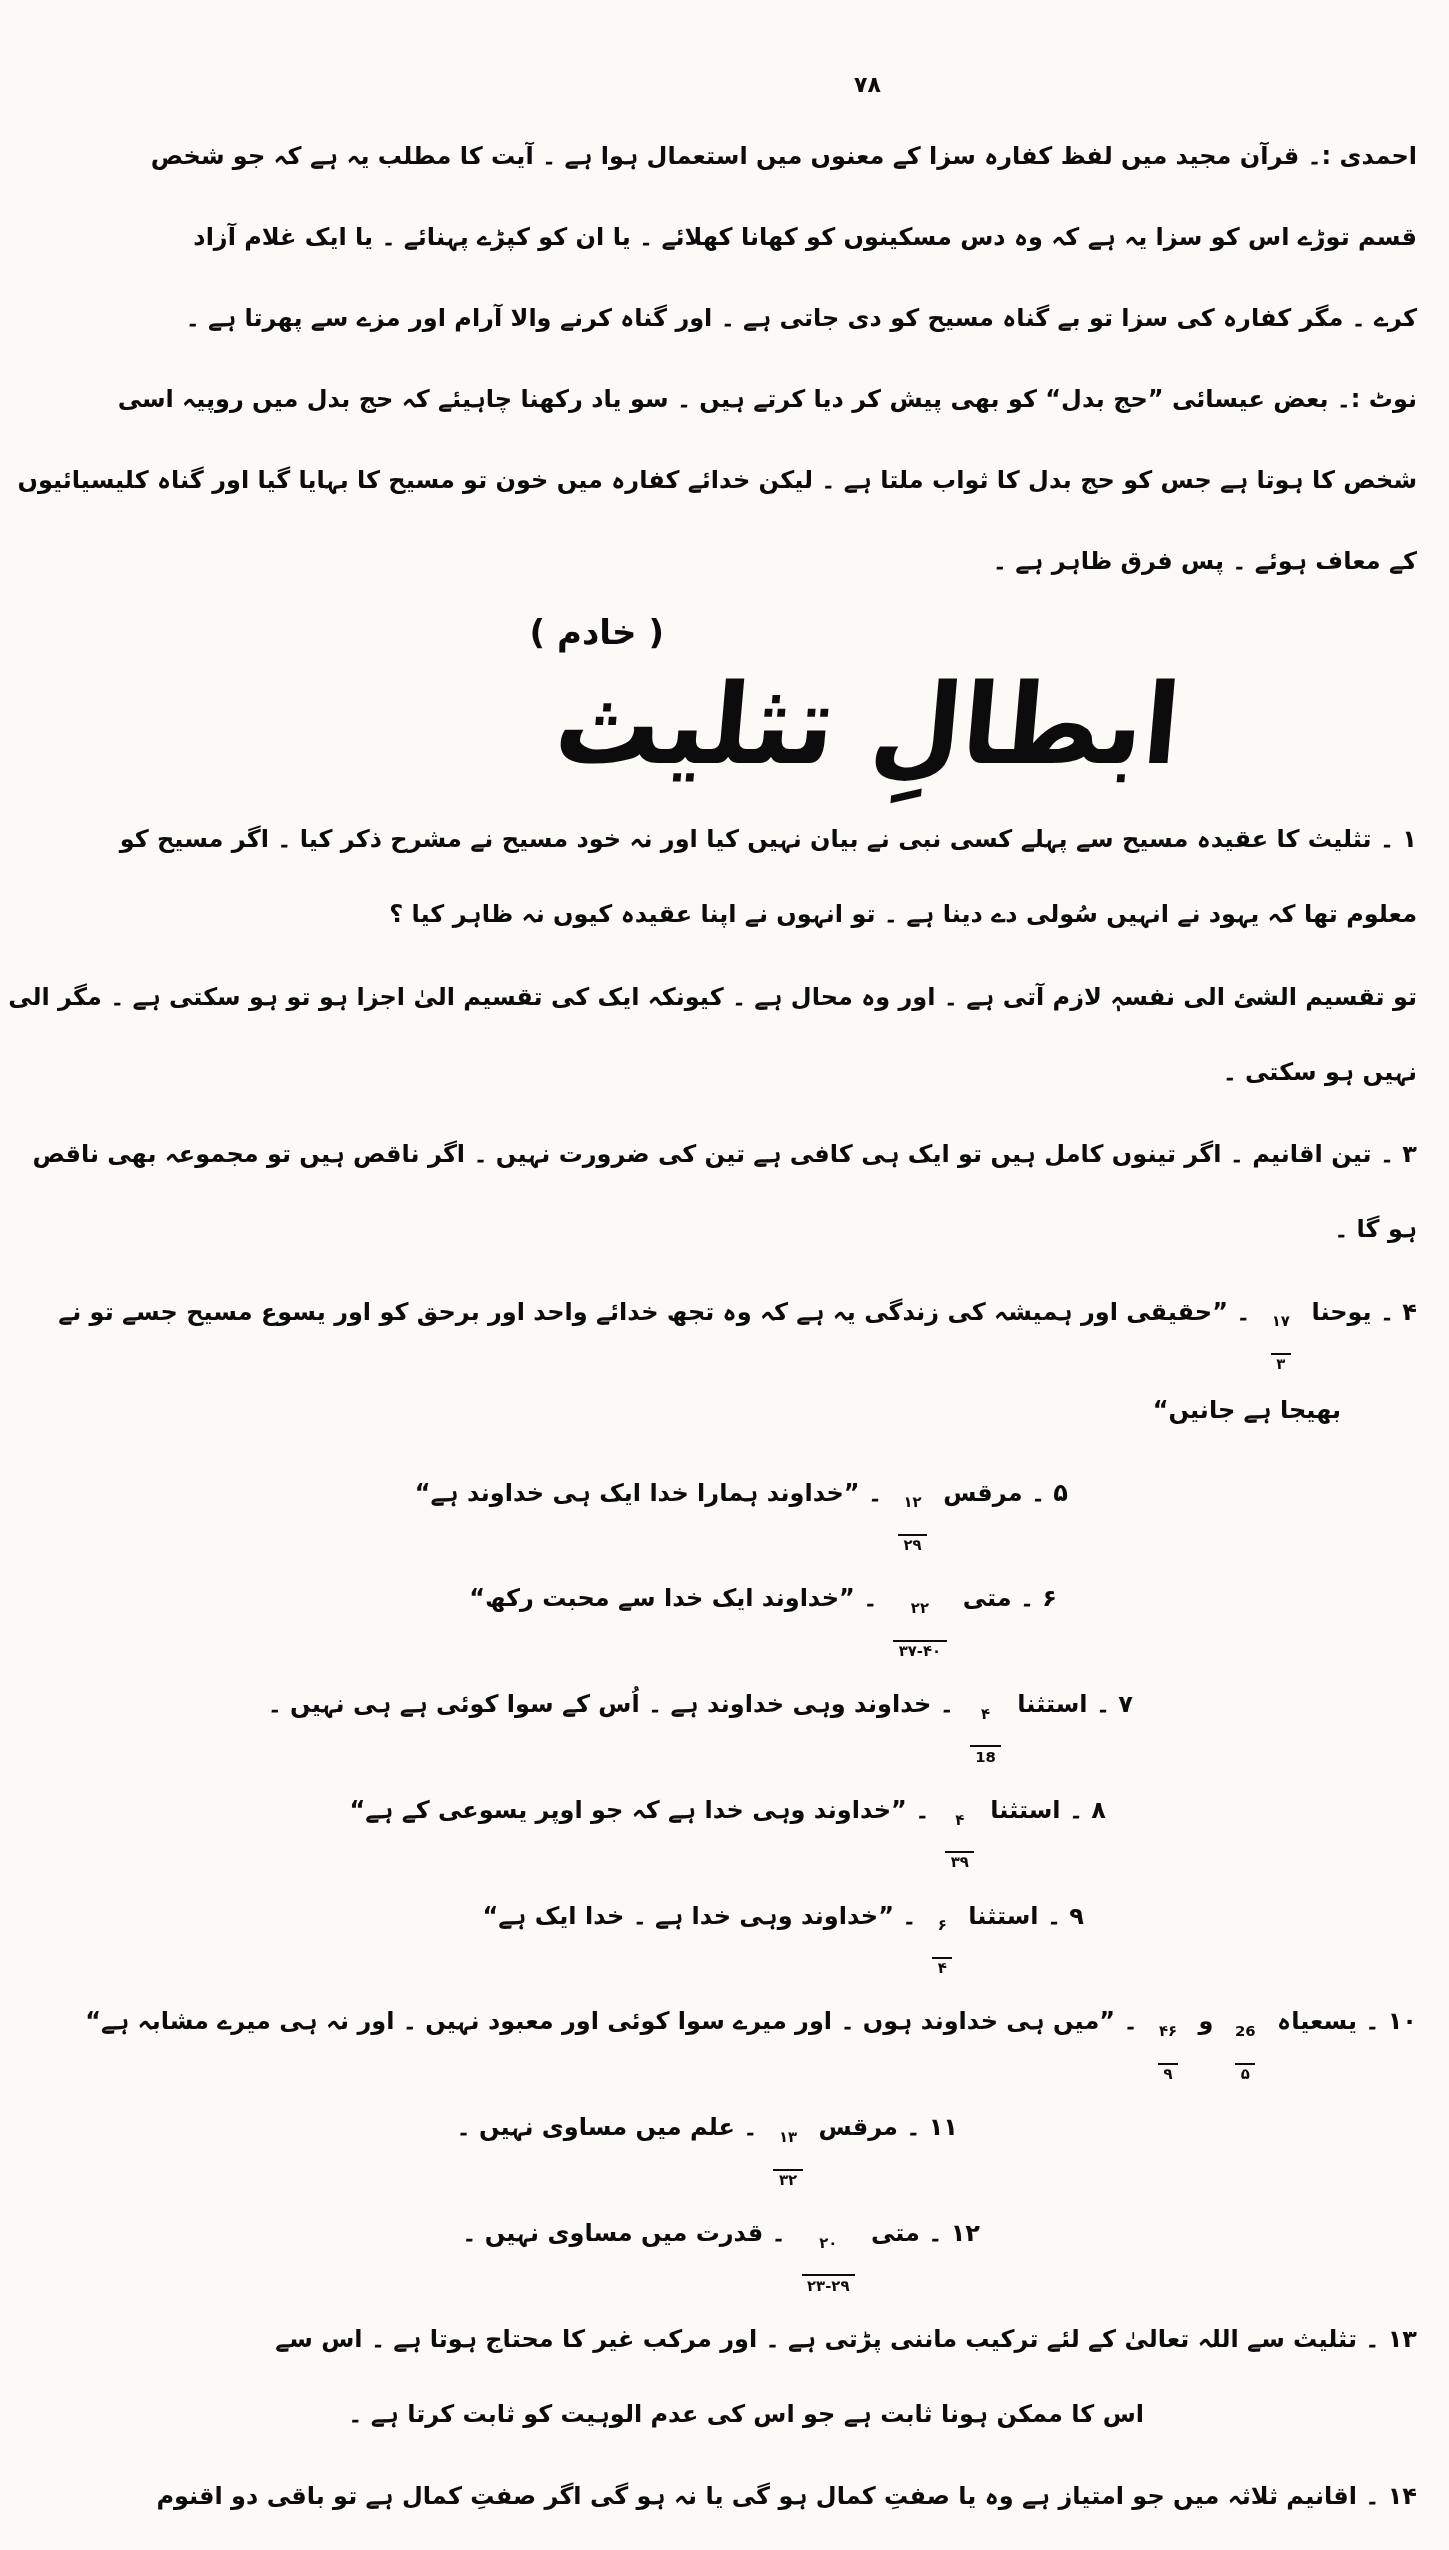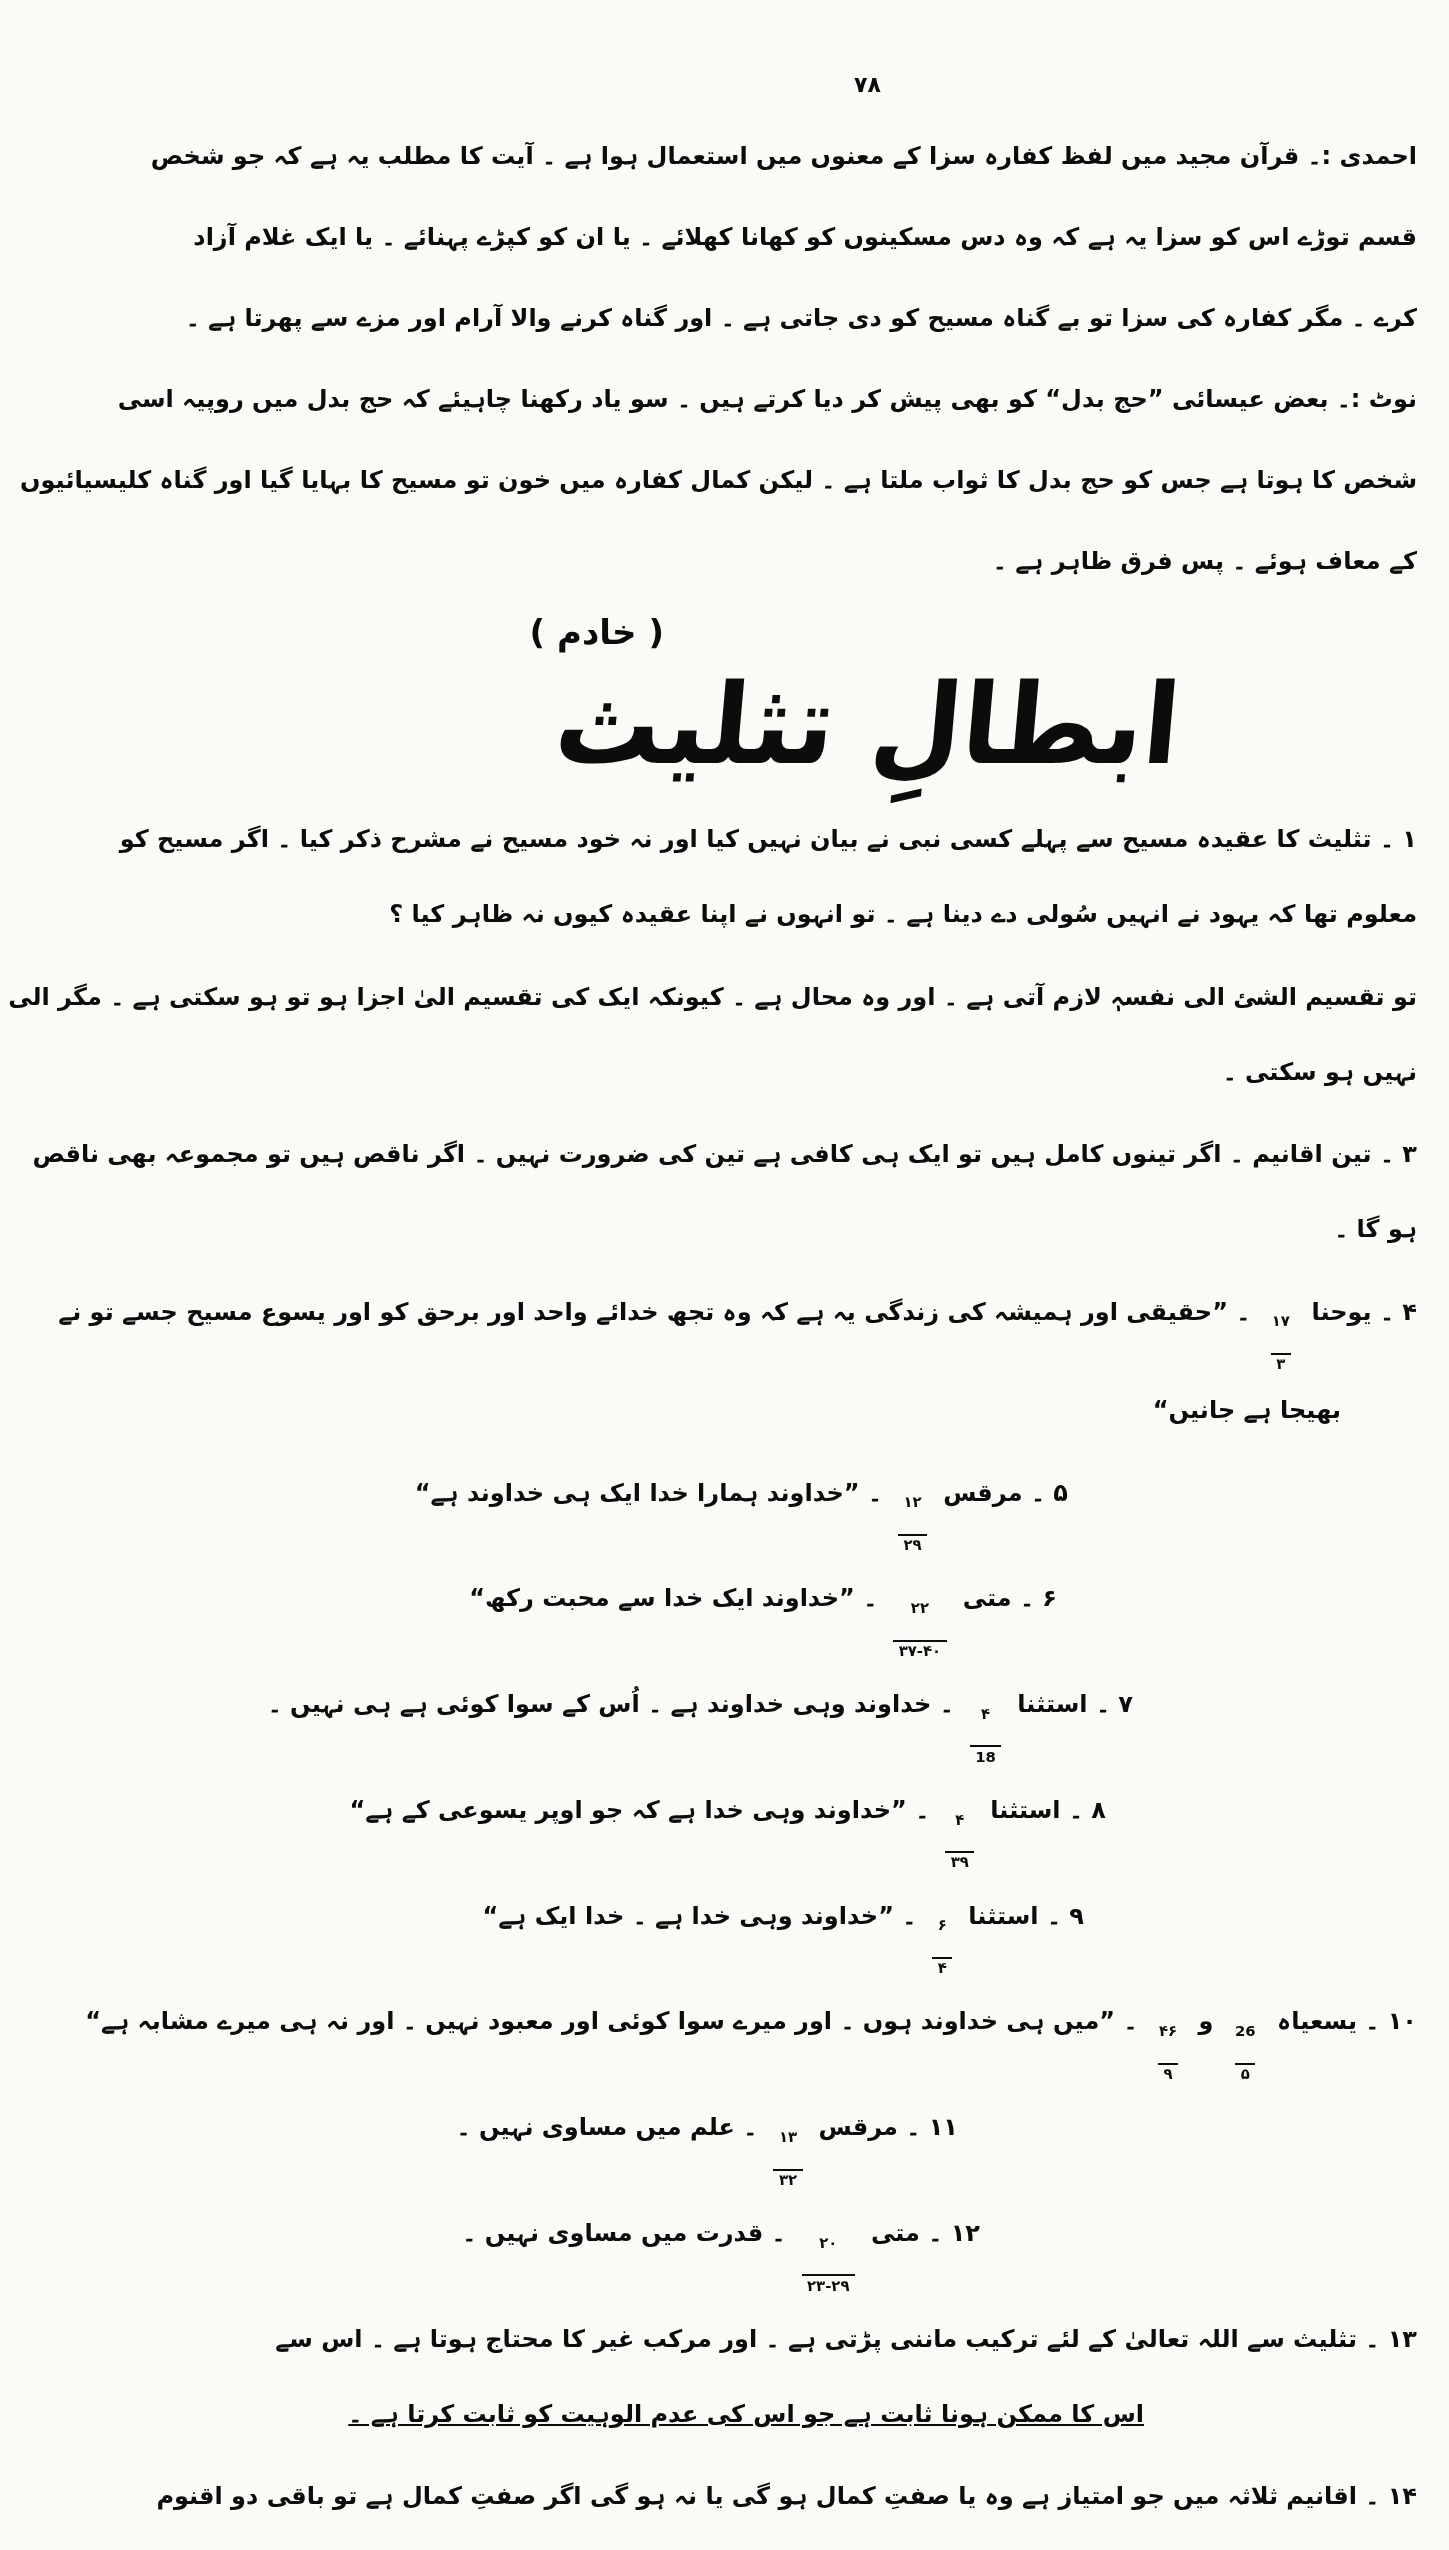--- a/index.html
+++ b/index.html
@@ -31,21 +31,21 @@
   }
   .frac{
     display:inline-flex;flex-direction:column;align-items:center;
     vertical-align:-0.45em;line-height:1.05;font-size:0.62em;
     margin:0 7.6px;
     gap:22px;
   }
   .frac .ftop{padding:0 5.5px 1.1px 5.5px;}
   .frac .fbot{border-top:2.2px solid #0c0c0c;padding:2.2px 5.5px 0 5.5px;}
   .ind140{padding-right:76px;}
-  .ind500{padding-right:273px;text-decoration:underline;}
+  .ind500{padding-right:273px;}
   .ind520{padding-right:284px;}
   .ind570{padding-right:311px;}
   .ind610{padding-right:333px;}
   .ind640{padding-right:349px;}
   .ind660{padding-right:360px;}
   .ind800{padding-right:437px;}
   .ind840{padding-right:459px;}
   .ind940{padding-right:513px;}
   .sig{padding-right:753px;line-height:60px;font-size:34px;}
 </style>
@@ -57,21 +57,21 @@
   <div class="pageno">۷۸</div>
 
   <div class="para">
     <span class="ln">احمدی :۔ قرآن مجید میں لفظ کفارہ سزا کے معنوں میں استعمال ہوا ہے ۔ آیت کا مطلب یہ ہے کہ جو شخص</span>
     <span class="ln">قسم توڑے اس کو سزا یہ ہے کہ وہ دس مسکینوں کو کھانا کھلائے ۔ یا ان کو کپڑے پہنائے ۔ یا ایک غلام آزاد</span>
     <span class="ln">کرے ۔ مگر کفارہ کی سزا تو بے گناہ مسیح کو دی جاتی ہے ۔ اور گناہ کرنے والا آرام اور مزے سے پھرتا ہے ۔</span>
   </div>
 
   <div class="para">
     <span class="ln">نوٹ :۔ بعض عیسائی ”حج بدل“ کو بھی پیش کر دیا کرتے ہیں ۔ سو یاد رکھنا چاہیئے کہ حج بدل میں روپیہ اسی</span>
-    <span class="ln">شخص کا ہوتا ہے جس کو حج بدل کا ثواب ملتا ہے ۔ لیکن کمال کفارہ میں خون تو مسیح کا بہایا گیا اور گناہ کلیسیائیوں</span>
+    <span class="ln">شخص کا ہوتا ہے جس کو حج بدل کا ثواب ملتا ہے ۔ لیکن خدائے کفارہ میں خون تو مسیح کا بہایا گیا اور گناہ کلیسیائیوں</span>
     <span class="ln">کے معاف ہوئے ۔ پس فرق ظاہر ہے ۔</span>
     <span class="ln sig">( خادم )</span>
   </div>
 
   <div class="heading">ابطالِ تثلیث</div>
 
   <div class="items">
 
     <div class="item">
       <span class="ln">۱ ۔ تثلیث کا عقیدہ مسیح سے پہلے کسی نبی نے بیان نہیں کیا اور نہ خود مسیح نے مشرح ذکر کیا ۔ اگر مسیح کو</span>

